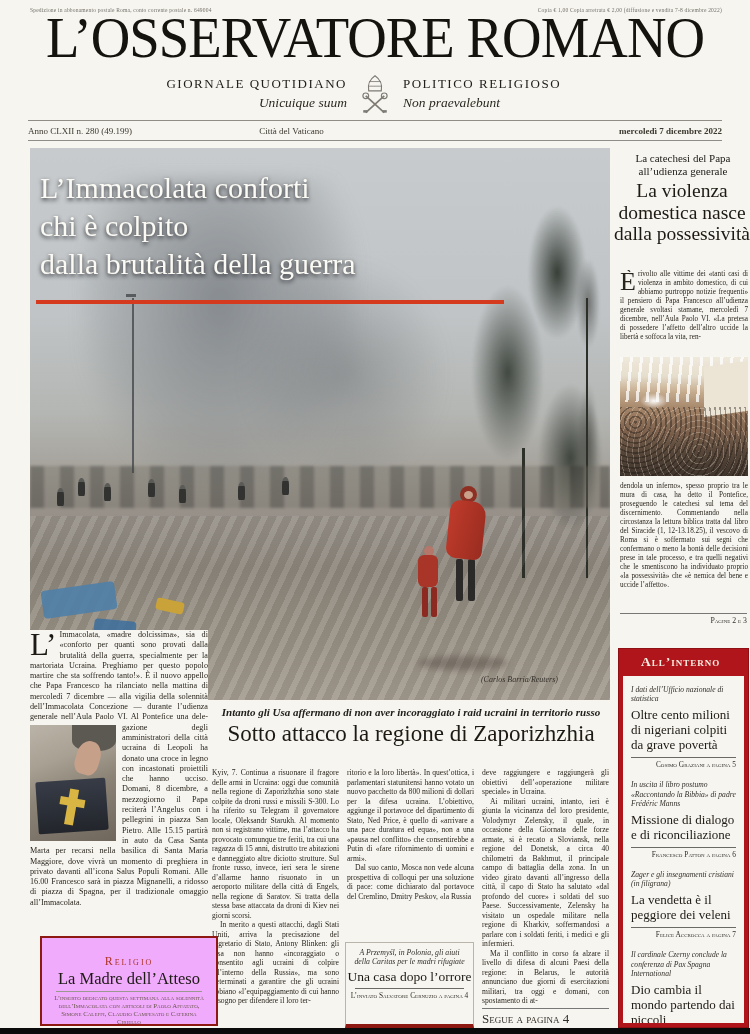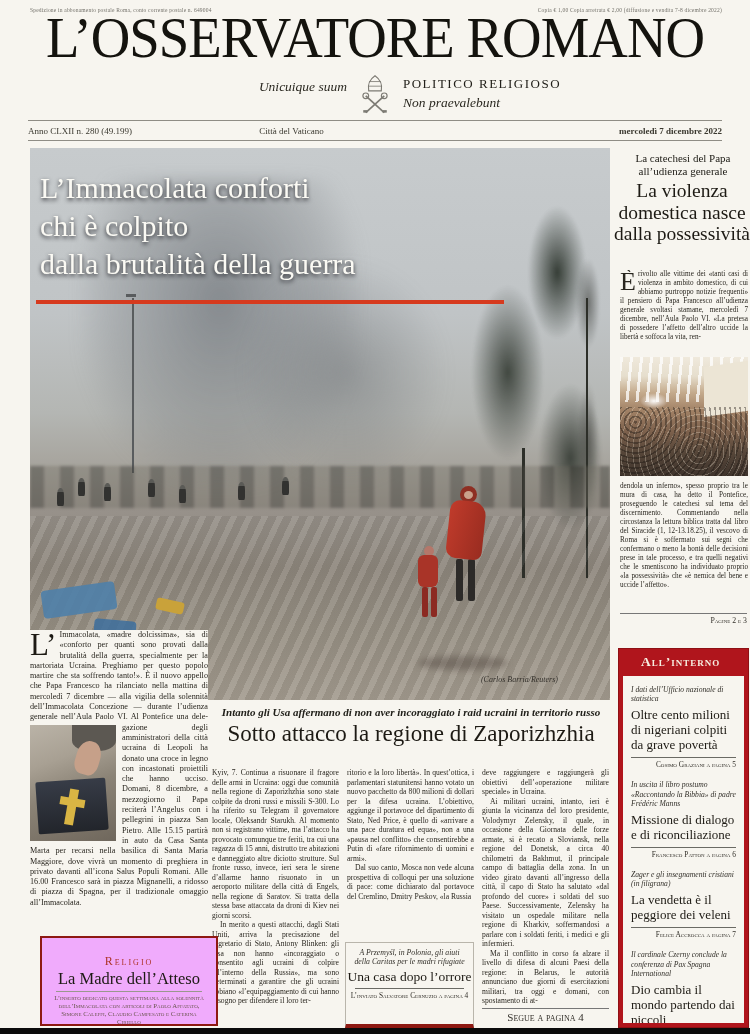--- a/index.html
+++ b/index.html
@@ -105,21 +105,21 @@
         text-align:justify;overflow:hidden;}
   .zcol p{margin:0;text-indent:8px;} .zcol p.ni{text-indent:0;}
   .zc1{left:212px;} .zc2{left:347px;height:172px;} .zc3{left:482px;height:238px;}
   .zap-box{position:absolute;left:345px;top:942px;width:129px;height:86px;background:#f7f5ef;
            border:1px solid #b9b5ab;border-bottom:4px solid #8e1912;text-align:center;padding-top:5px;}
   .zb-kicker{font-style:italic;font-size:7.8px;line-height:9px;color:#33302a;padding:0 6px;}
   .zb-h{font-size:13.5px;line-height:15px;margin-top:3px;color:#1d1a14;}
   .zb-rule{width:86%;margin:4px auto 2px;border-top:1px solid #6a6a64;}
   .zb-byline{font-variant:small-caps;font-size:7.4px;line-height:9px;color:#33302a;}
   .zap-follow{position:absolute;left:482px;top:1008px;width:127px;border-top:1px solid #777;
-              text-align:center;font-variant:small-caps;font-size:11px;padding-top:2px;color:#33302a;}
+              text-align:left;font-variant:small-caps;font-size:13px;padding-top:2px;color:#33302a;}
 
   
   .cat-kicker{position:absolute;left:618px;top:152px;width:130px;text-align:center;font-size:11px;line-height:13px;color:#22201a;}
   .cat-headline{position:absolute;left:614px;top:180px;width:136px;text-align:center;font-size:19.5px;line-height:21.5px;color:#1d1a14;}
   .cat-body{position:absolute;width:128px;font-size:7.2px;line-height:9px;text-align:justify;overflow:hidden;}
   .cb1{left:620px;top:270px;height:85px;}
   .cb2{left:620px;top:482px;height:127px;}
   .cat-drop{float:left;font-size:26px;line-height:21px;padding:1px 2px 0 0;}
   .cat-photo{position:absolute;left:620px;top:357px;width:128px;height:119px;overflow:hidden;
     background:linear-gradient(180deg,#efe9dc 0%,#e6decd 16%,#c4aa8c 30%,#a18165 45%,#7e624d 62%,#564639 80%,#3f342c 100%);}
@@ -152,20 +152,21 @@
 <body>
 
 <div id="paper" data-name="newspaper-front-page">
 
   <div class="notice left" data-name="print-notice-left">Spedizione in abbonamento postale Roma, conto corrente postale n. 649004</div>
   <div class="notice right" data-name="print-notice-right">Copia € 1,00 Copia arretrata € 2,00 (diffusione e vendita 7-8 dicembre 2022)</div>
   <div class="mast-title" data-name="masthead-title">L’OSSERVATORE ROMANO</div>
 
   <div class="mast-sub" data-name="masthead-subtitle-row">
     <div class="mast-side l" data-name="masthead-left-block">
+      <div class="sub-line" data-name="subtitle-left">GIORNALE QUOTIDIANO</div>
       <div class="motto" data-name="motto-left">Unicuique suum</div>
     </div>
     <div class="emblem" data-name="vatican-emblem-icon">
       <svg width="34" height="42" viewBox="0 0 40 50">
         <path d="M20 2 C14 6 11 13 12.5 20 L27.5 20 C29 13 26 6 20 2 Z" fill="none" stroke="#7d7b74" stroke-width="1.4"></path>
         <line x1="13" y1="9" x2="27" y2="9" stroke="#7d7b74" stroke-width="1"></line>
         <line x1="12" y1="14.5" x2="28" y2="14.5" stroke="#7d7b74" stroke-width="1"></line>
         <line x1="9" y1="26" x2="31" y2="46" stroke="#7d7b74" stroke-width="2"></line>
         <line x1="31" y1="26" x2="9" y2="46" stroke="#7d7b74" stroke-width="2"></line>
         <circle cx="9" cy="26" r="3.4" fill="none" stroke="#7d7b74" stroke-width="1.4"></circle>

